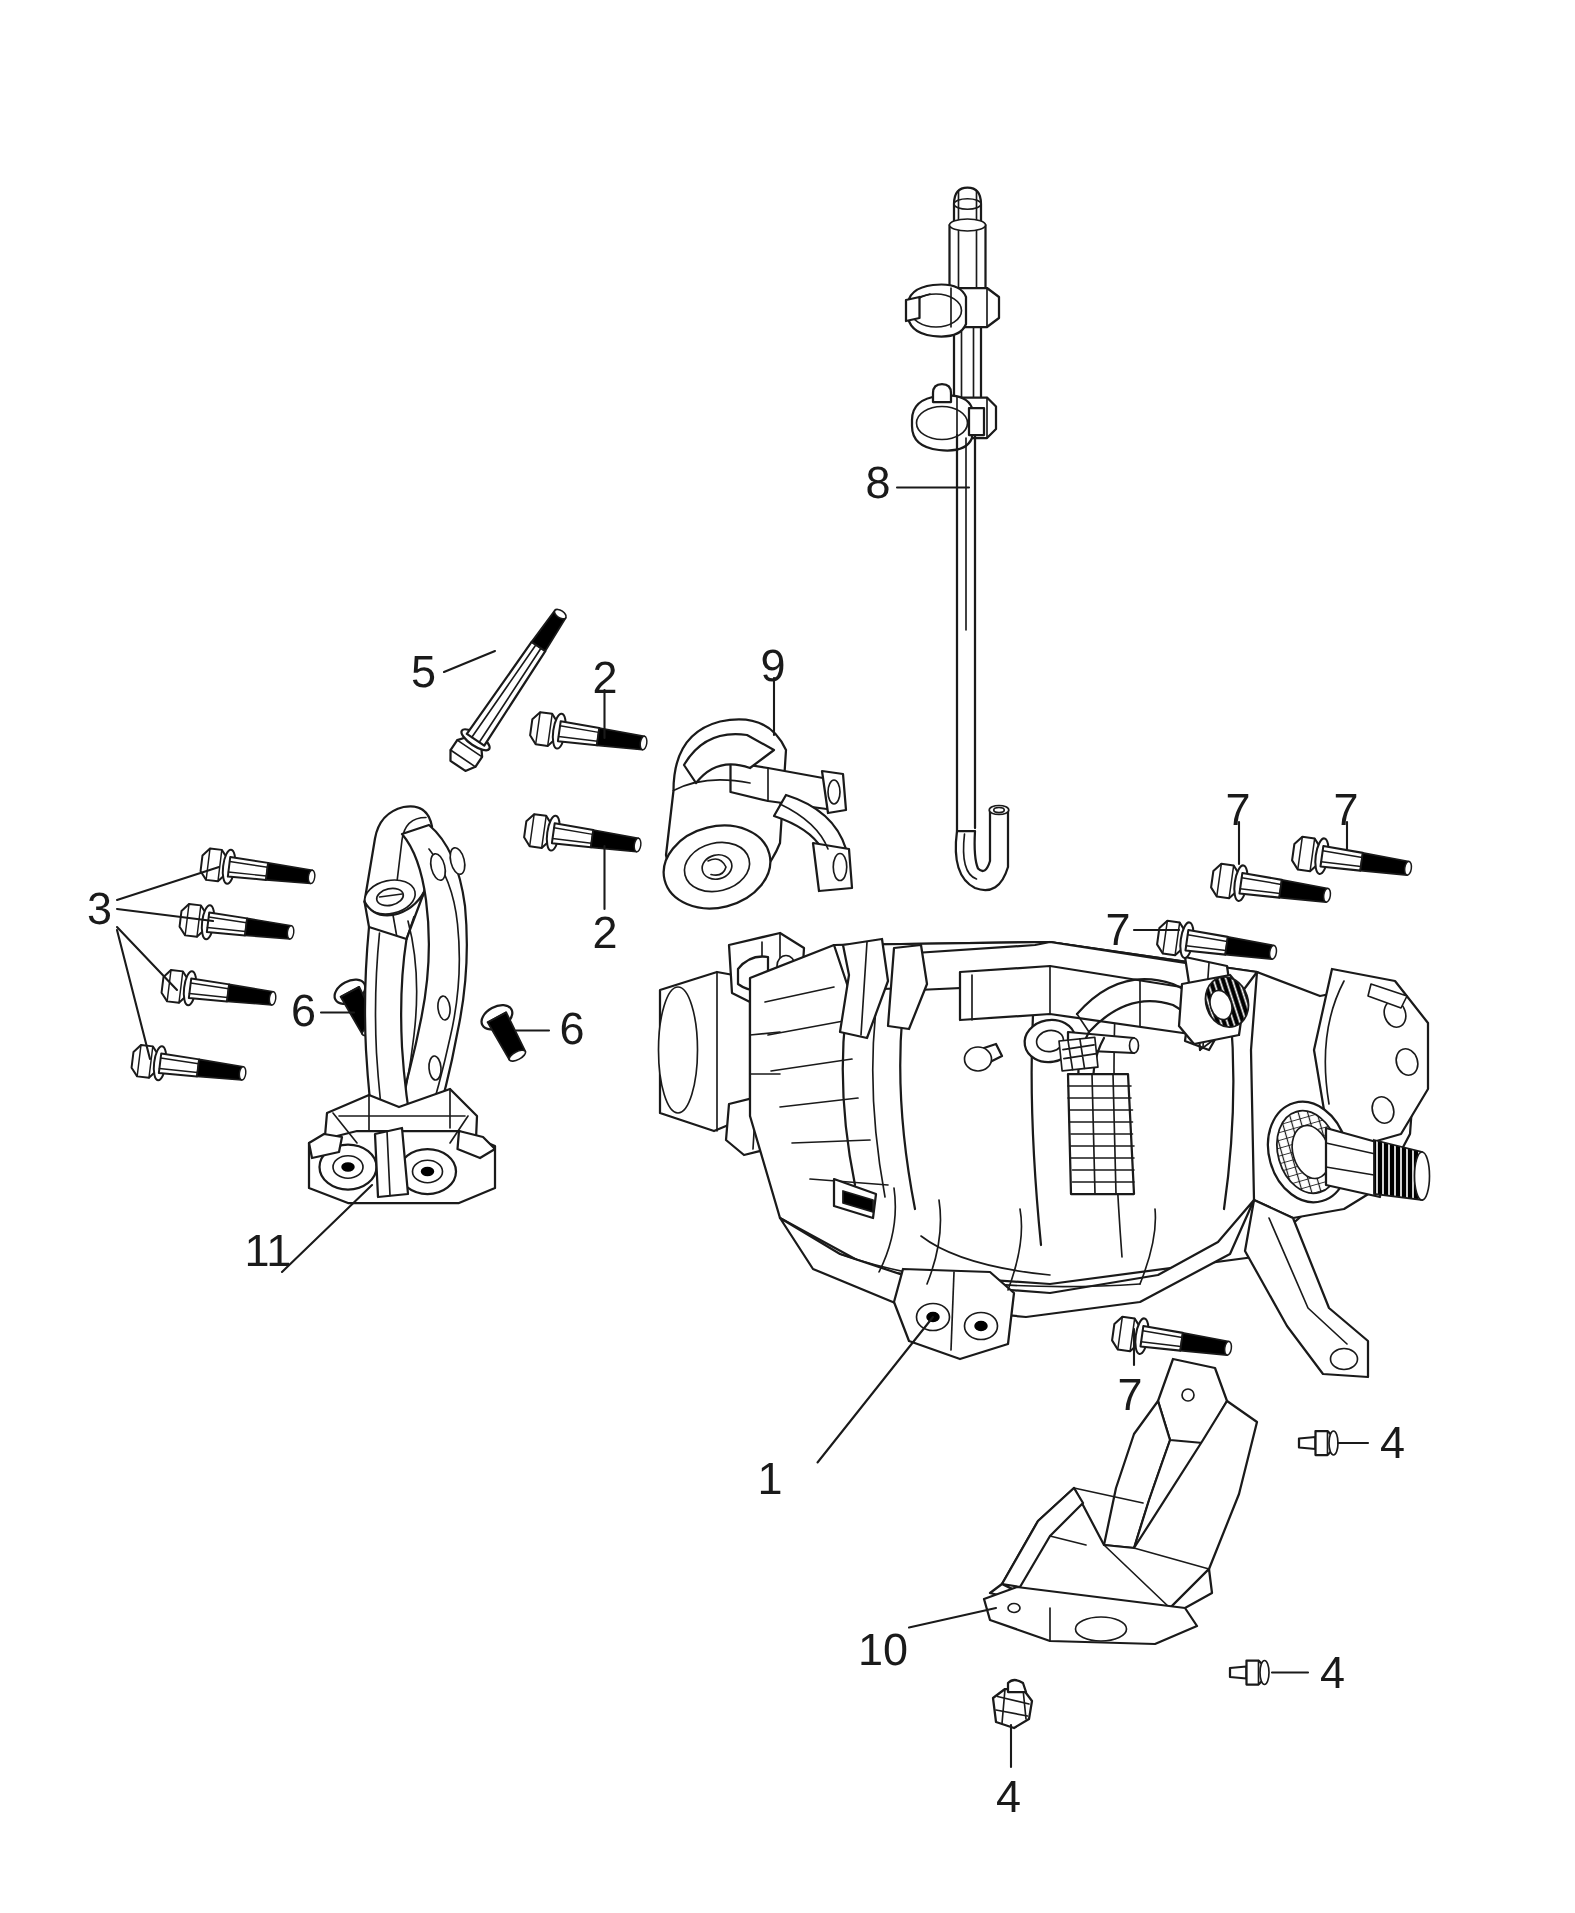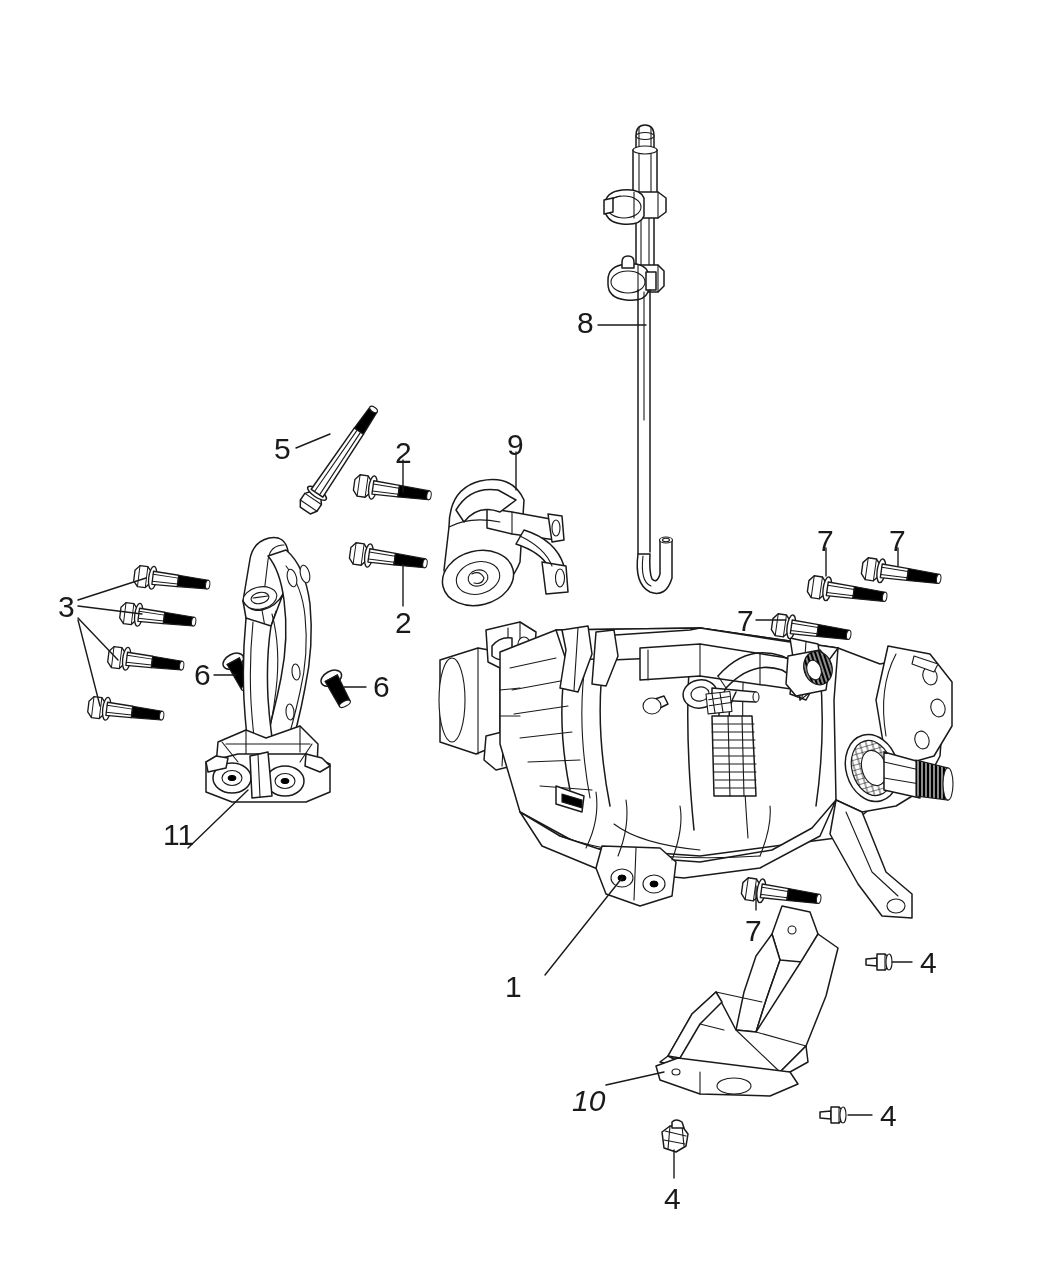--- a/index.html
+++ b/index.html
@@ -498,16 +498,16 @@
   <div class="callout-label" style="left:664px;  top:1184px;">4</div>
   <div class="callout-label" style="left:274px;  top:434px;">5</div>
   <div class="callout-label" style="left:194px;  top:660px;">6</div>
   <div class="callout-label" style="left:373px;  top:672px;">6</div>
   <div class="callout-label" style="left:817px;  top:526px;">7</div>
   <div class="callout-label" style="left:889px;  top:526px;">7</div>
   <div class="callout-label" style="left:737px;  top:606px;">7</div>
   <div class="callout-label" style="left:745px;  top:916px;">7</div>
   <div class="callout-label" style="left:577px;  top:308px;">8</div>
   <div class="callout-label" style="left:507px;  top:430px;">9</div>
-  <div class="callout-label" style="left:572px;  top:1086px;font-style:italic;">10</div>
+  <div class="callout-label" style="left:572px;  top:1086px;">10</div>
   <div class="callout-label" style="left:163px;  top:820px;">11</div>
 
 </div>
 
 </body></html>

